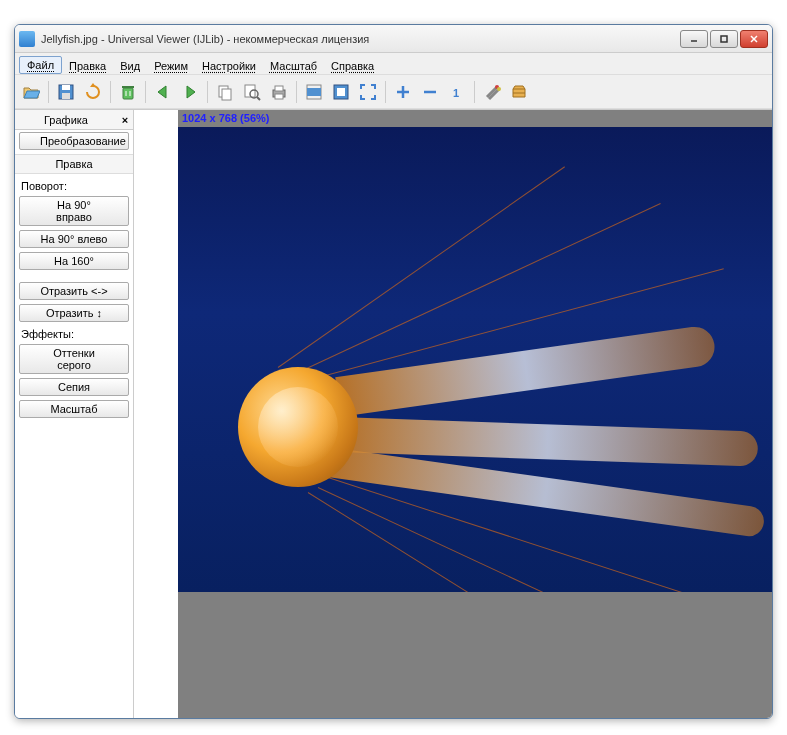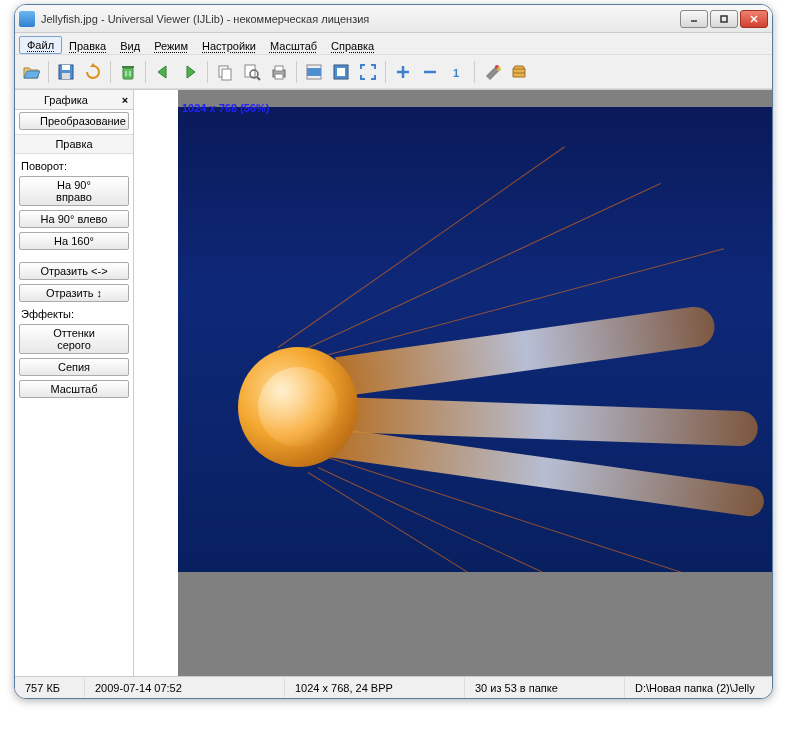--- a/index.html
+++ b/index.html
@@ -1,17 +1,17 @@
 <!DOCTYPE html>
 <html><head>
 <meta charset="utf-8">
 <style>
 * { box-sizing: border-box; margin: 0; padding: 0; font-family: Tahoma, sans-serif; font-size: 11px; }
 body { background: #fff; width: 787px; height: 735px; overflow: hidden; }
-.window { width: 759px; height: 695px; margin: 4px 14px; border: 1px solid #5a7ba0; border-radius: 12px; background: #fff; box-shadow: 0 2px 8px rgba(0,0,0,0.3); display: flex; flex-direction: column; overflow: hidden; }
+.window { width: 759px; height: 695px; margin: 24px 14px; border: 1px solid #5a7ba0; border-radius: 6px; background: #fff; box-shadow: 0 2px 8px rgba(0,0,0,0.3); display: flex; flex-direction: column; overflow: hidden; }
 .titlebar { height: 28px; background: linear-gradient(#f8f8f8, #e8e8e8); display: flex; align-items: center; padding: 0 4px; border-bottom: 1px solid #ccc; }
 .titlebar-icon { width: 16px; height: 16px; background: linear-gradient(#6bb8f0, #3080d0); border-radius: 2px; margin-right: 6px; }
 .titlebar-text { flex: 1; color: #333; }
 .win-btns { display: flex; gap: 2px; }
 .win-btn { width: 28px; height: 18px; border: 1px solid #888; border-radius: 3px; background: linear-gradient(#f8f8f8, #d8d8d8); display: flex; align-items: center; justify-content: center; font-size: 10px; cursor: pointer; }
 .win-btn.close { background: linear-gradient(#f08070, #d04030); color: #fff; border-color: #a03020; }
 .menubar { height: 22px; background: #f0f0f0; display: flex; align-items: flex-end; padding: 0 4px; border-bottom: 1px solid #ddd; }
 .menu-item { padding: 2px 7px; cursor: pointer; text-decoration: underline; text-decoration-style: dotted; text-underline-offset: 2px; }
 .menu-item.active { border: 1px solid #7da2ce; background: #e8f0fb; border-radius: 2px; }
 .toolbar { height: 34px; background: #f0f0f0; display: flex; align-items: center; padding: 0 4px; gap: 3px; border-bottom: 1px solid #ddd; }
@@ -19,21 +19,21 @@
 .tb-sep { width: 1px; height: 22px; background: #ccc; margin: 0 2px; }
 .content { flex: 1; display: flex; border-top: 1px solid #ccc; overflow: hidden; gap: 44px; }
 .sidebar { width: 119px; background: #fff; border-right: 1px solid #ccc; display: flex; flex-direction: column; }
 .tab-hdr { height: 20px; display: flex; align-items: center; border-bottom: 1px solid #ccc; background: #f5f5f5; }
 .tab-lbl { flex: 1; text-align: center; padding: 2px; }
 .tab-close { width: 16px; text-align: center; cursor: pointer; font-weight: bold; }
 .panel-btn { margin: 2px 4px; padding: 2px 20px; border: 1px solid #aaa; background: linear-gradient(#fff, #e8e8e8); border-radius: 2px; text-align: center; cursor: pointer; }
 .panel-hdr { margin: 2px 0; padding: 3px; text-align: center; background: #f5f5f5; border-top: 1px solid #ddd; border-bottom: 1px solid #ddd; }
 .section-lbl { padding: 4px 6px 2px; }
 .viewer { flex: 1; background: #808080; position: relative; overflow: hidden; }
-.dim-text { position: absolute; top: 12px; left: 4px; color: #2020ff; font-weight: bold; z-index: 2; }
+.dim-text { position: absolute; top: 2px; left: 4px; color: #2020ff; font-weight: bold; z-index: 2; }
 .image-area { position: absolute; left: 0; top: 17px; width: 620px; height: 465px; background: linear-gradient(180deg, #0a1a5a 0%, #0e2878 40%, #082060 100%); overflow: hidden; }
 .jelly-body { position: absolute; left: 60px; top: 240px; width: 120px; height: 120px; background: radial-gradient(circle at 35% 35%, #ffd890 0%, #f5a830 40%, #c87818 70%, #8a5010 100%); border-radius: 50%; }
 .jelly-inner { position: absolute; left: 80px; top: 260px; width: 80px; height: 80px; background: radial-gradient(circle at 30% 30%, rgba(255,245,220,0.8) 0%, rgba(255,200,120,0.5) 50%, transparent 80%); border-radius: 50%; }
 .tentacle { position: absolute; background: linear-gradient(90deg, rgba(200,120,30,0.9), rgba(255,255,255,0.7), rgba(200,120,30,0.6)); transform-origin: left center; }
 .t1 { left: 160px; top: 250px; width: 380px; height: 40px; border-radius: 0 20px 20px 0; transform: rotate(-8deg); }
 .t2 { left: 160px; top: 290px; width: 420px; height: 35px; border-radius: 0 20px 20px 0; transform: rotate(2deg); }
 .t3 { left: 150px; top: 320px; width: 440px; height: 30px; border-radius: 0 15px 15px 0; transform: rotate(8deg); }
 .thread { position: absolute; height: 1px; background: rgba(200,100,30,0.7); transform-origin: left center; }
 .th1 { left: 100px; top: 240px; width: 350px; transform: rotate(-35deg); }
 .th2 { left: 120px; top: 245px; width: 400px; transform: rotate(-25deg); }
@@ -232,20 +232,13 @@
           <div class="thread th6"></div>
         <div class="tentacle t1"></div>
           <div class="tentacle t2"></div>
           <div class="tentacle t3"></div>
         <div class="jelly-body"></div>
           <div class="jelly-inner"></div>
       </div>
     </div>
   </div>
 
-  <div class="statusbar">
-    <div class="status-cell w1">757 КБ</div>
-    <div class="status-cell w2">2009-07-14 07:52</div>
-    <div class="status-cell w3">1024 x 768, 24 BPP</div>
-    <div class="status-cell w4">30 из 53 в папке</div>
-    <div class="status-cell w5">D:\Новая папка (2)\Jelly</div>
-  </div>
 </div>
 
 </body></html>

